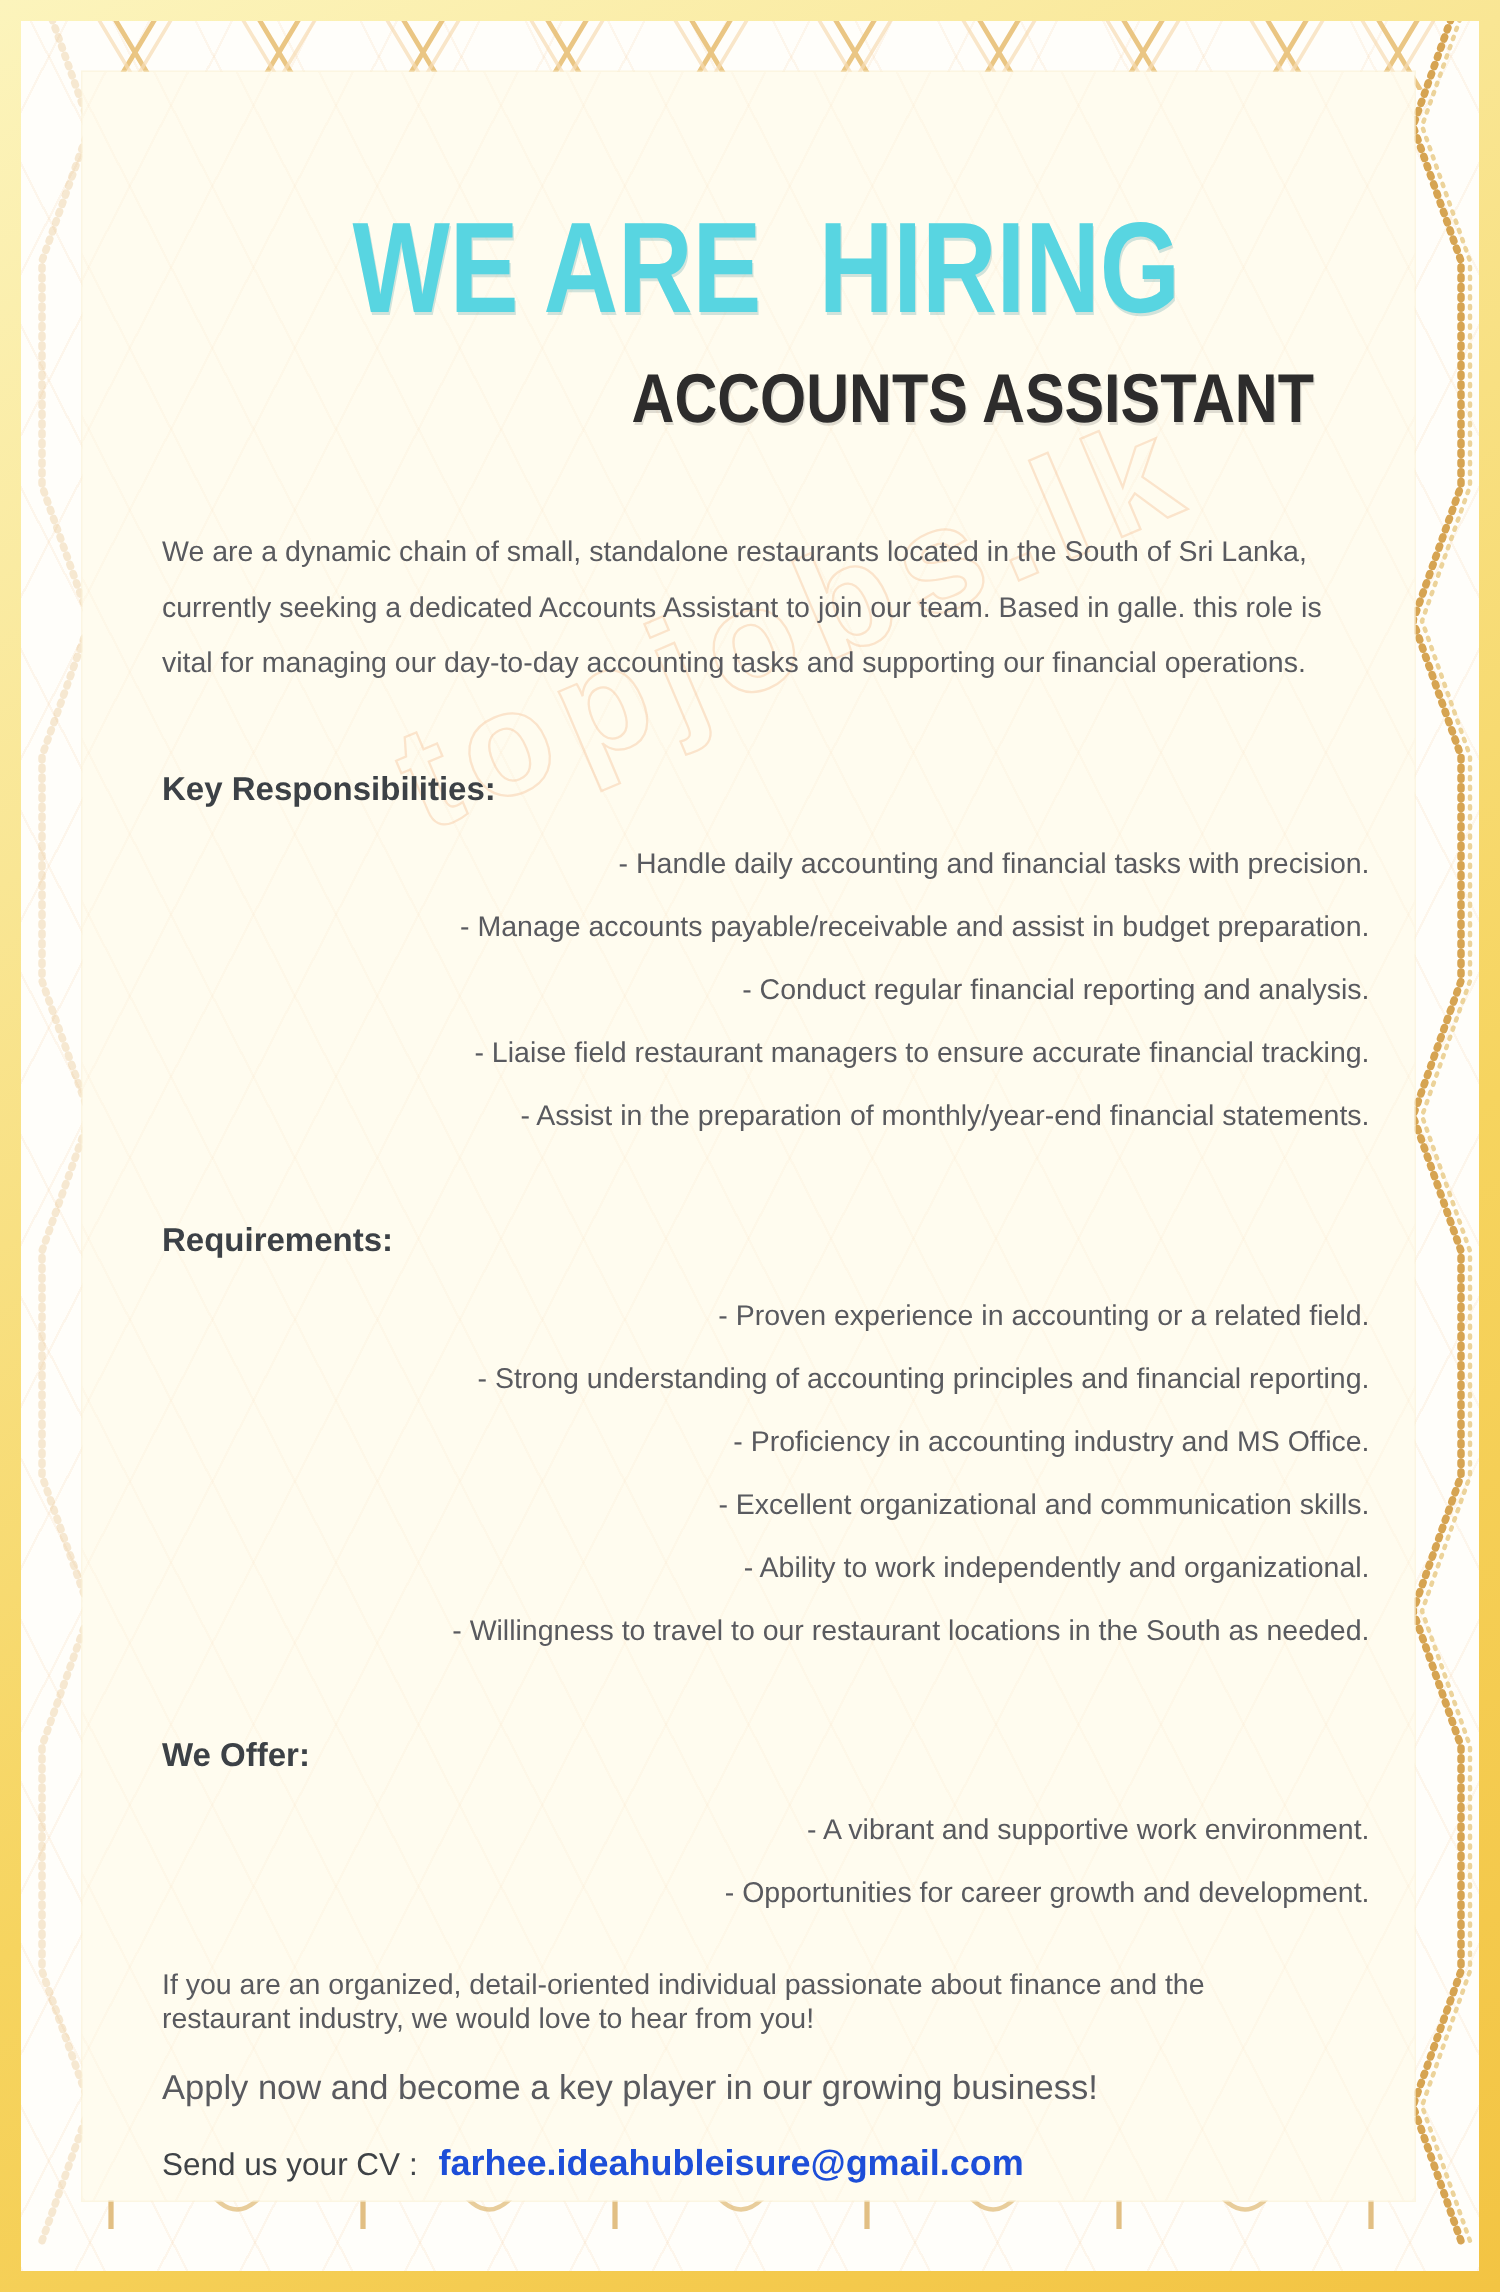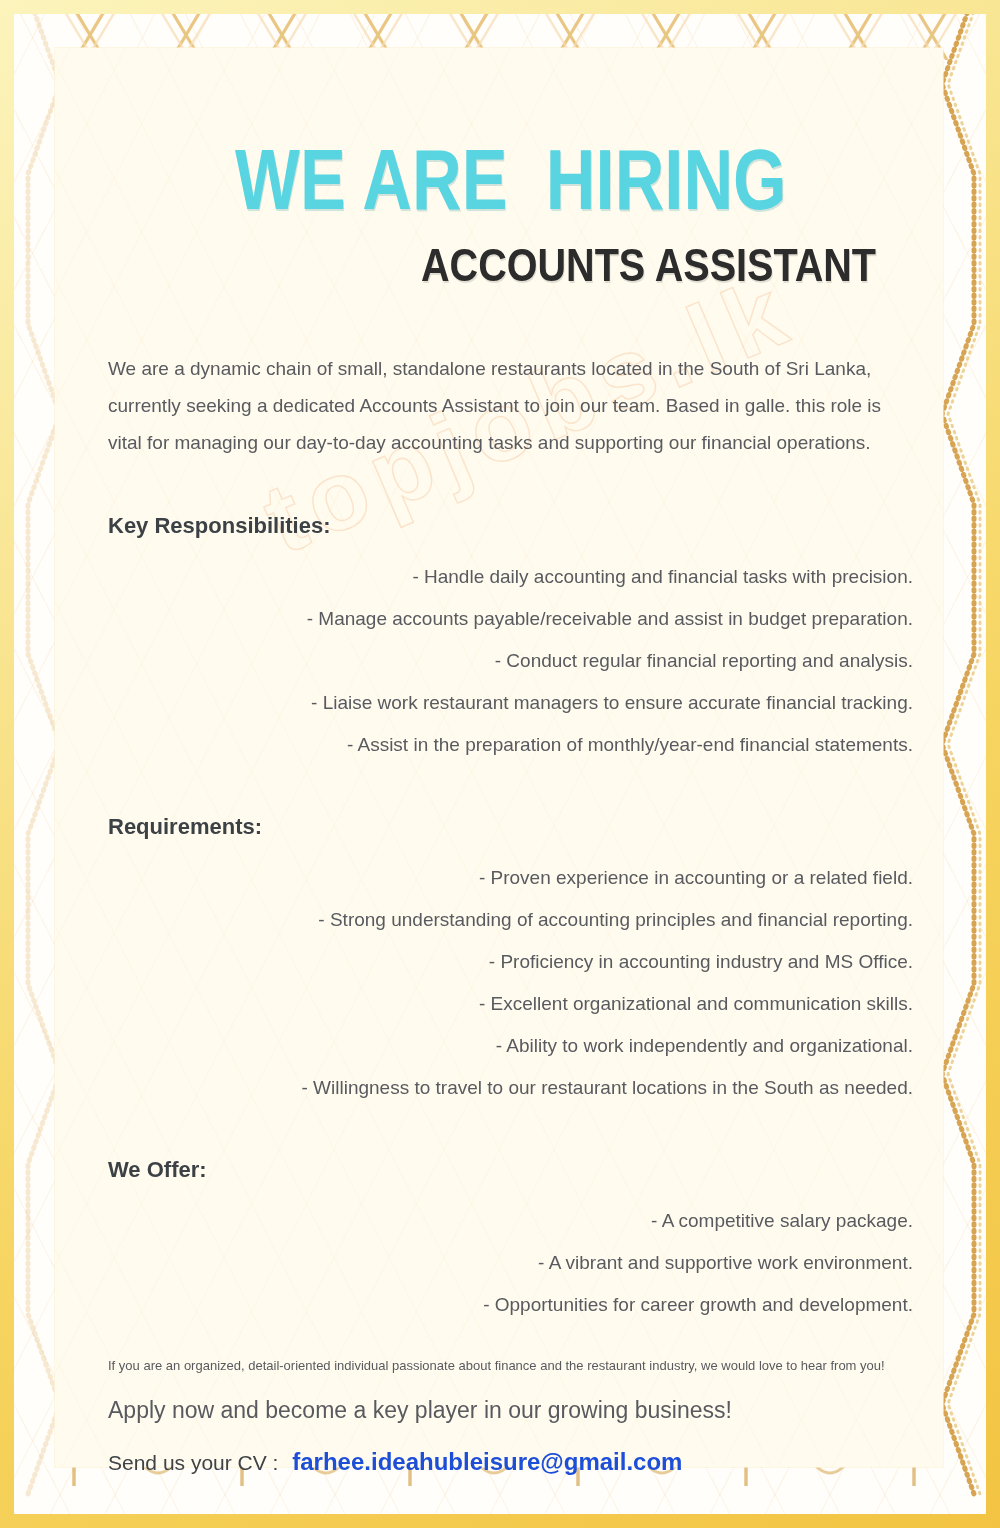--- a/index.html
+++ b/index.html
@@ -75,21 +75,21 @@
     color:#3c4146;
   }
   .bullet{
     margin:20px 0;
     font-size:19px;line-height:22px;
   }
   .bullets{margin-top:27px;text-align:right;}
   .gap-lg{margin-top:58px;}
   .closing{
     margin:38px 0 0 0;
-    font-size:13px;line-height:23px;
+    font-size:19px;line-height:23px;
     max-width:780px;
   }
   .apply-line{
     margin:22px 0 0 0;
     font-size:23px;line-height:23px;
   }
   .cta{
     margin:26px 0 0 0;
     font-size:21px;
   }
@@ -180,37 +180,36 @@
       <h1 class="title"><span class="title-inner">WE ARE  HIRING</span></h1>
       <h2 class="subtitle"><span class="subtitle-inner">ACCOUNTS ASSISTANT</span></h2>
 
       <p class="intro">We are a dynamic chain of small, standalone restaurants located in the South of Sri Lanka, currently seeking a dedicated Accounts Assistant to join our team. Based in galle. this role is vital for managing our day-to-day accounting tasks and supporting our financial operations.</p>
 
       <h3 class="section-heading">Key Responsibilities:</h3>
       <div class="bullets">
         <div class="bullet">- Handle daily accounting and financial tasks with precision.</div>
         <div class="bullet">- Manage accounts payable/receivable and assist in budget preparation.</div>
         <div class="bullet">- Conduct regular financial reporting and analysis.</div>
-        <div class="bullet">- Liaise work restaurant managers to ensure accurate financial tracking.</div>
+        <div class="bullet">- Liaise field restaurant managers to ensure accurate financial tracking.</div>
         <div class="bullet">- Assist in the preparation of monthly/year-end financial statements.</div>
       </div>
 
       <h3 class="section-heading gap-lg">Requirements:</h3>
       <div class="bullets">
         <div class="bullet">- Proven experience in accounting or a related field.</div>
         <div class="bullet">- Strong understanding of accounting principles and financial reporting.</div>
         <div class="bullet">- Proficiency in accounting industry and MS Office.</div>
         <div class="bullet">- Excellent organizational and communication skills.</div>
         <div class="bullet">- Ability to work independently and organizational.</div>
         <div class="bullet">- Willingness to travel to our restaurant locations in the South as needed.</div>
       </div>
 
       <h3 class="section-heading gap-lg">We Offer:</h3>
       <div class="bullets">
-        <div class="bullet">- A competitive salary package.</div>
         <div class="bullet">- A vibrant and supportive work environment.</div>
         <div class="bullet">- Opportunities for career growth and development.</div>
       </div>
 
       <p class="closing">If you are an organized, detail-oriented individual passionate about finance and the restaurant industry, we would love to hear from you!</p>
       <p class="apply-line">Apply now and become a key player in our growing business!</p>
 
       <p class="cta">
         <span class="cta-label">Send us your CV :</span>
         <span class="cta-email">farhee.ideahubleisure@gmail.com</span>

